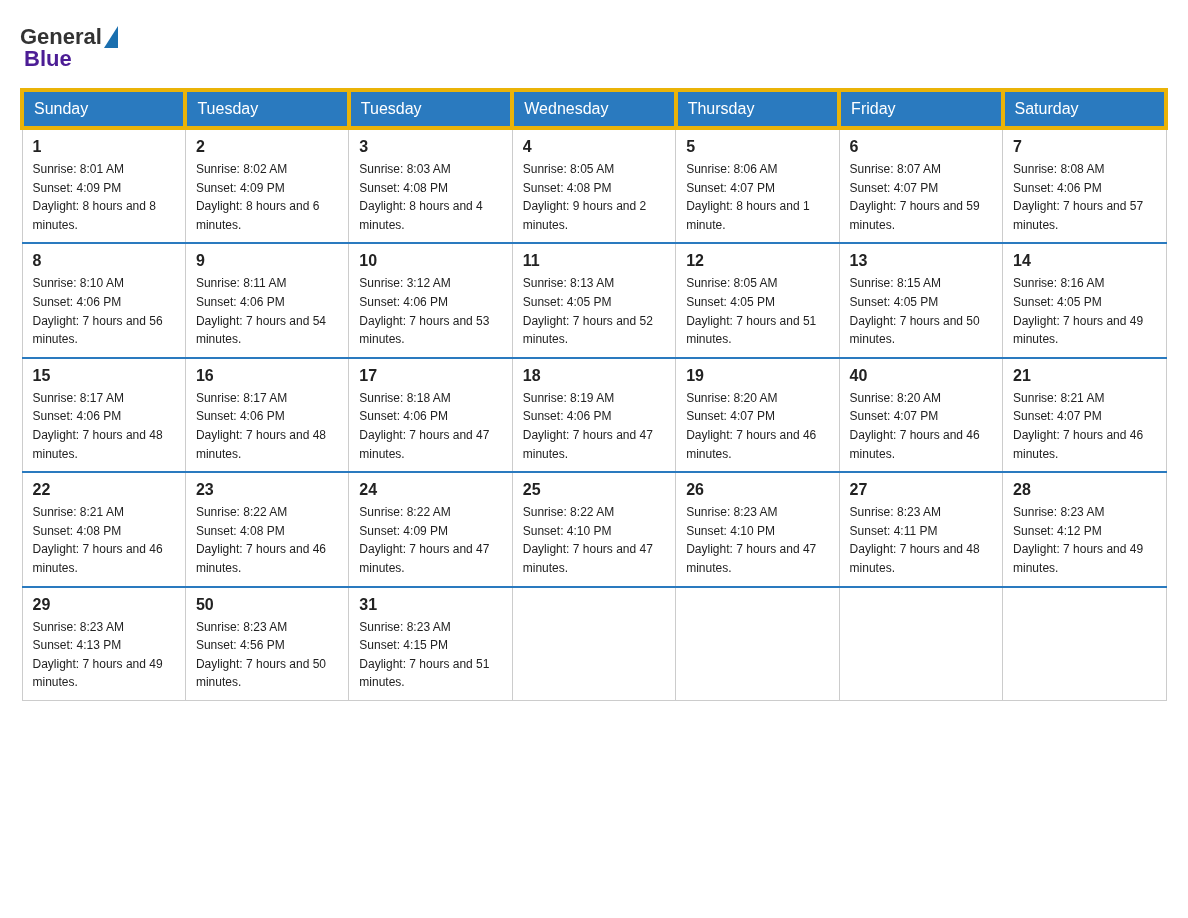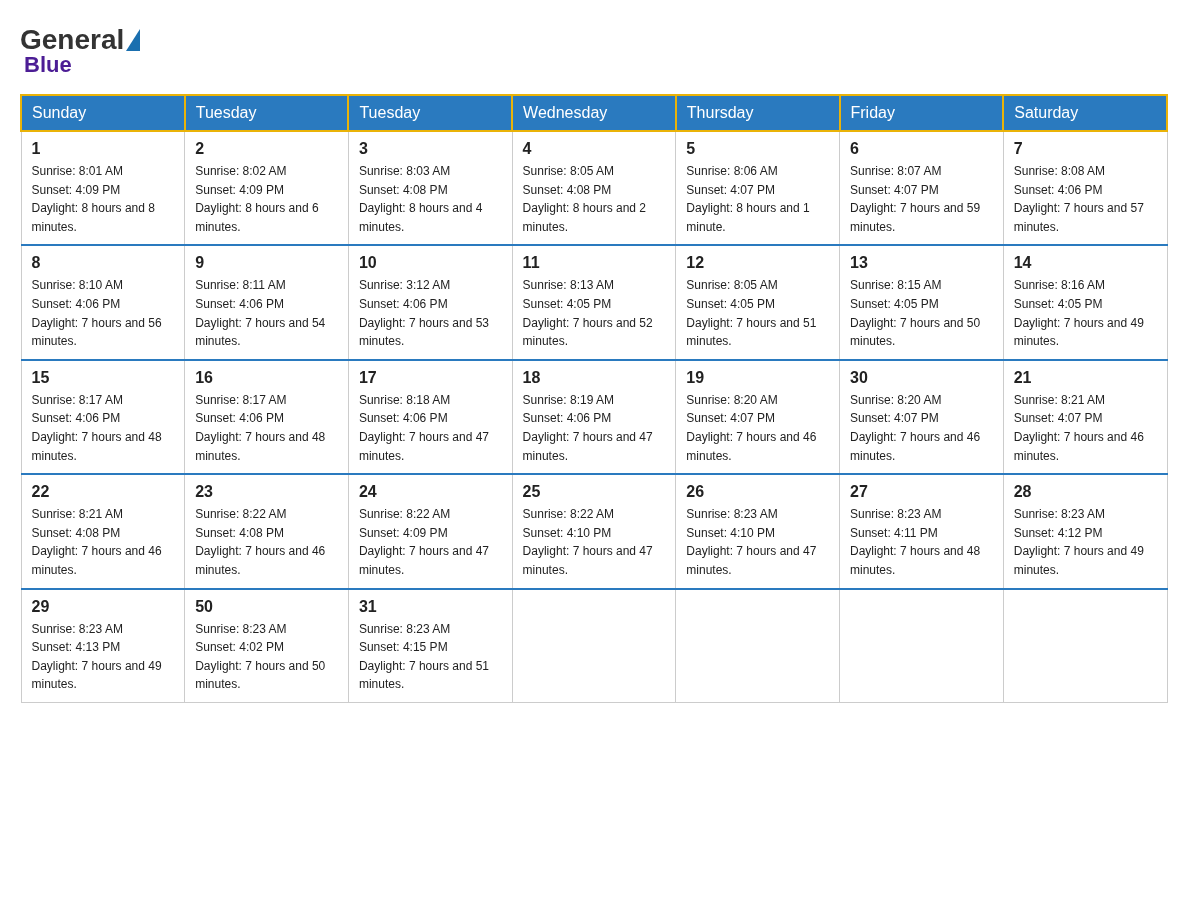--- a/index.html
+++ b/index.html
@@ -18,21 +18,21 @@
     }
     .logo {
       display: flex;
       flex-direction: column;
       align-items: flex-start;
       margin-top: 4px;
     }
     .logo-text {
       display: flex;
       align-items: center;
-      font-size: 28px;
+      font-size: 22px;
       font-weight: bold;
       color: #333;
     }
     .logo-general {
       color: #333;
     }
     .logo-triangle {
       width: 0;
       height: 0;
       border-left: 14px solid transparent;
@@ -67,21 +67,21 @@
       border-collapse: collapse;
       border: 1px solid #999;
     }
     .calendar th {
       background-color: #2a7abf;
       color: #fff;
       font-size: 16px;
       font-weight: normal;
       padding: 8px 10px;
       text-align: left;
-      border: 2px solid #eab308;
+      border: 4px solid #eab308;
     }
     .calendar td {
       width: 14.28%;
       vertical-align: top;
       padding: 8px 10px;
       border: 1px solid #ccc;
       font-size: 13.5px;
       color: #222;
       background: #fff;
       min-height: 100px;
@@ -156,21 +156,21 @@
           <span>Sunrise: 8:03 AM</span><br>
           <span>Sunset: 4:08 PM</span><br>
           <span>Daylight: 8 hours and 4 minutes.</span>
         </div>
       </td>
         <td>
         <span class="day-number">4</span>
         <div class="day-info">
           <span>Sunrise: 8:05 AM</span><br>
           <span>Sunset: 4:08 PM</span><br>
-          <span>Daylight: 8 hours and 2 minutes.</span>
+          <span>Daylight: 9 hours and 2 minutes.</span>
         </div>
       </td>
         <td>
         <span class="day-number">5</span>
         <div class="day-info">
           <span>Sunrise: 8:06 AM</span><br>
           <span>Sunset: 4:07 PM</span><br>
           <span>Daylight: 8 hours and 1 minute.</span>
         </div>
       </td>
@@ -284,21 +284,21 @@
       </td>
         <td>
         <span class="day-number">19</span>
         <div class="day-info">
           <span>Sunrise: 8:20 AM</span><br>
           <span>Sunset: 4:07 PM</span><br>
           <span>Daylight: 7 hours and 46 minutes.</span>
         </div>
       </td>
         <td>
-        <span class="day-number">30</span>
+        <span class="day-number">40</span>
         <div class="day-info">
           <span>Sunrise: 8:20 AM</span><br>
           <span>Sunset: 4:07 PM</span><br>
           <span>Daylight: 7 hours and 46 minutes.</span>
         </div>
       </td>
         <td>
         <span class="day-number">21</span>
         <div class="day-info">
           <span>Sunrise: 8:21 AM</span><br>
@@ -371,21 +371,21 @@
         <div class="day-info">
           <span>Sunrise: 8:23 AM</span><br>
           <span>Sunset: 4:13 PM</span><br>
           <span>Daylight: 7 hours and 49 minutes.</span>
         </div>
       </td>
         <td>
         <span class="day-number">50</span>
         <div class="day-info">
           <span>Sunrise: 8:23 AM</span><br>
-          <span>Sunset: 4:02 PM</span><br>
+          <span>Sunset: 4:56 PM</span><br>
           <span>Daylight: 7 hours and 50 minutes.</span>
         </div>
       </td>
         <td>
         <span class="day-number">31</span>
         <div class="day-info">
           <span>Sunrise: 8:23 AM</span><br>
           <span>Sunset: 4:15 PM</span><br>
           <span>Daylight: 7 hours and 51 minutes.</span>
         </div>

